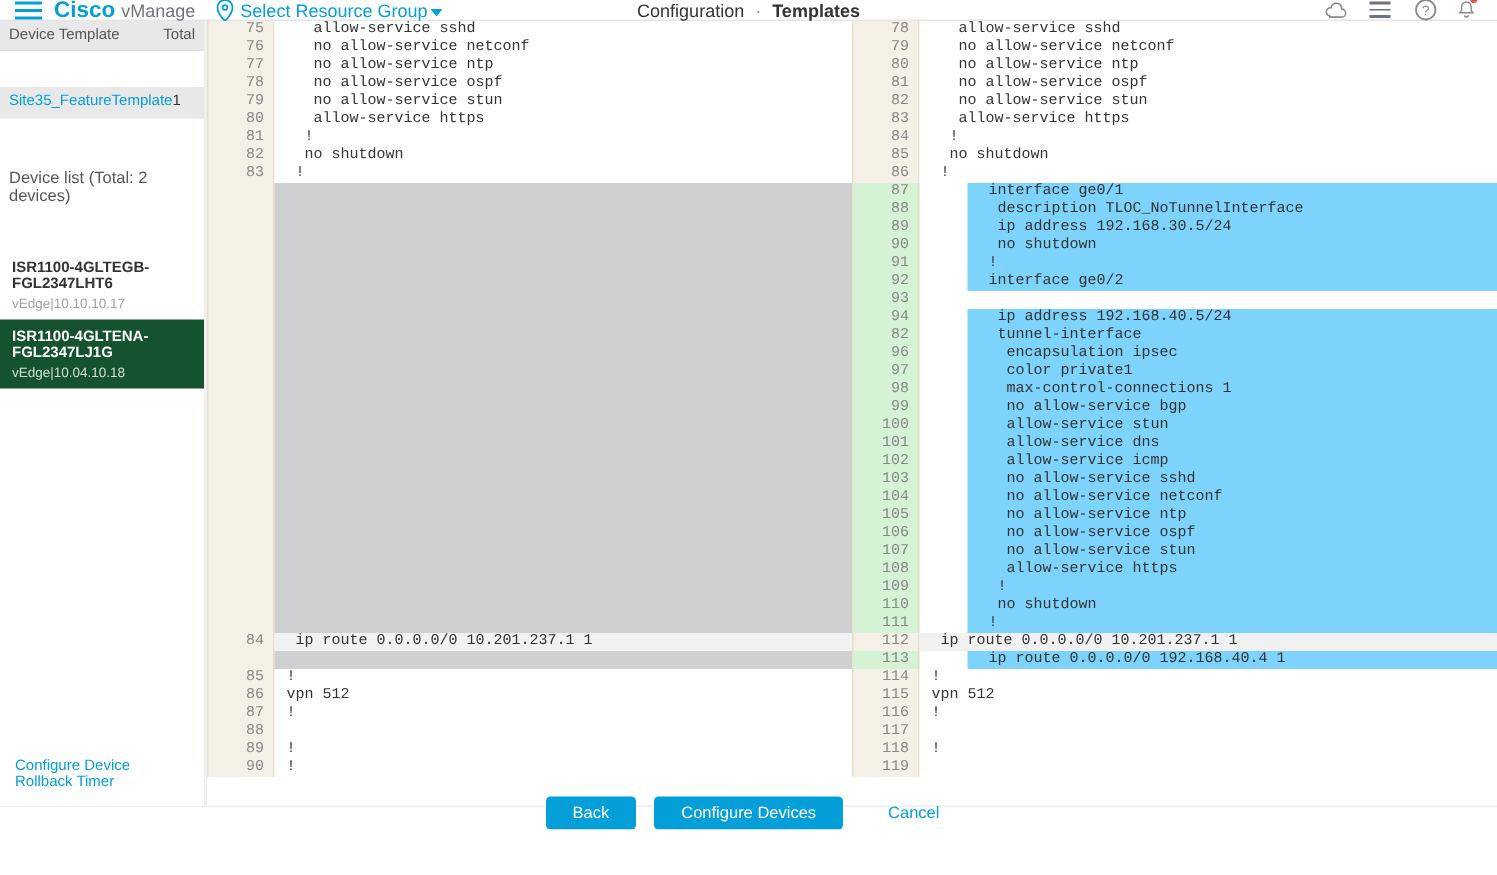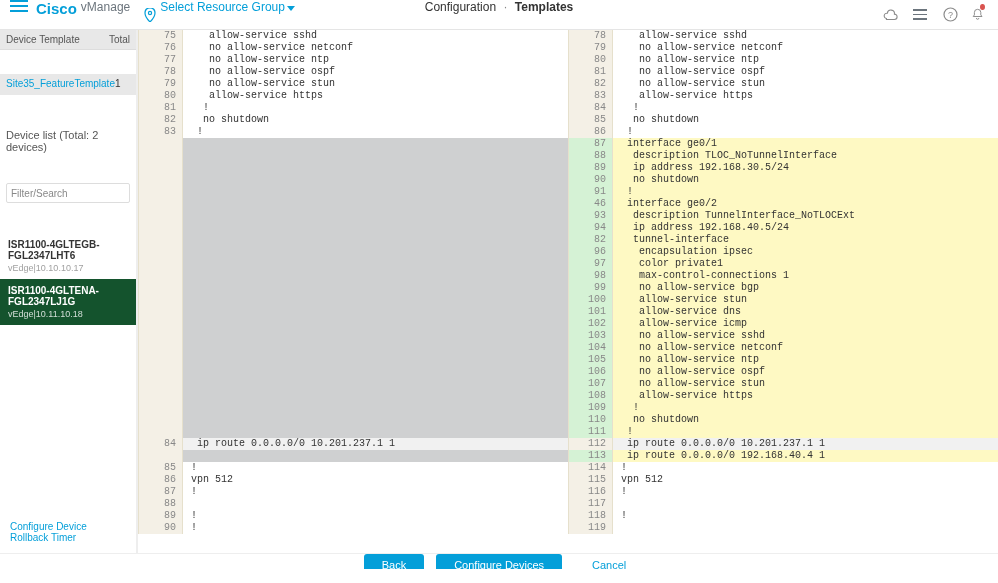--- a/index.html
+++ b/index.html
@@ -1,19 +1,19 @@
 <!DOCTYPE html>
 <html><head>
 <meta charset="utf-8">
 <style>
   * { margin:0; padding:0; box-sizing:border-box; }
   body { font-family: Arial, Helvetica, sans-serif; font-size:11px; color:#333; background:#fff; }
 
   
-  .topbar { height:30px; border-bottom:1px solid #e5e5e5; display:flex; padding:0 10px; }
+  .topbar { height:14px; border-bottom:1px solid #e5e5e5; display:flex; align-items:center; padding:0 10px; }
   .hamburger { width:18px; display:flex; flex-direction:column; gap:3px; cursor:pointer; margin-right:8px; }
   .hamburger span { height:2px; background:#049fd9; display:block; }
   .brand-cisco { color:#049fd9; font-weight:bold; font-size:15px; margin-right:4px; }
   .brand-sub { color:#6c757d; font-size:12px; }
   .pin-icon { margin-left:14px; color:#049fd9; font-size:13px; display:inline-flex; align-items:center; }
   .resource-link { color:#049fd9; font-size:12px; margin-left:4px; cursor:pointer; }
   .caret-down { border-left:4px solid transparent; border-right:4px solid transparent; border-top:5px solid #049fd9; display:inline-block; margin-left:2px; }
   .crumb { position:absolute; left:50%; transform:translateX(-50%); font-size:12px; color:#333; }
   .crumb .sep { margin:0 4px; color:#888; }
   .crumb .cur { font-weight:bold; }
@@ -46,26 +46,26 @@
   
   .diffarea { flex:1; display:flex; overflow:hidden; border-left:1px solid #eee; }
   .pane { flex:1; overflow:auto; font-family: "Courier New", monospace; font-size:10px; }
   .codeline { display:flex; align-items:stretch; min-height:12px; line-height:12px; }
   .ln { width:45px; text-align:right; padding-right:6px; color:#888; background:#f4f0e6; border-right:1px solid #e6e0cc; border-left:1px solid #e6e0cc; user-select:none;}
   .ct { flex:1; padding-left:8px; white-space:pre; color:#333; }
   .normal .ct { background:#fff; }
   .placeholder .ct { background:#cfd0d1; }
   .placeholder .ln { background:#f4f0e6; }
   .placeholder .ln::after{content:"";}
-  .added .ct { background:#fef9c3; }
+  .added .ct { background:#7dd3fc;margin-left:32px; }
   .added .ln { background:#d5f2d5; }
   .highlight .ct { background:#f1f1f1; }
 
   
-  .footer { height:16px; border-top:1px solid #eee; display:flex; align-items:flex-start; justify-content:center; gap:12px;padding-left:10px; }
+  .footer { height:16px; border-top:1px solid #eee; display:flex; align-items:flex-end; justify-content:center; gap:12px;padding-left:10px; }
   .btn { padding:5px 18px; font-size:11px; border-radius:3px; cursor:pointer; }
   .btn-primary { background:#049fd9; color:#fff; }
   .btn-link { color:#049fd9; }
 
   svg { display:block; }
 </style>
 </head>
 <body>
 
 <div class="topbar">
@@ -121,31 +121,28 @@
   <div class="sidebar">
     <div class="tpl-header">
       <span>Device Template</span>
       <span>Total</span>
     </div>
     <div class="tpl-row">
       <span class="tpl-name">Site35_FeatureTemplate</span>
       <span class="tpl-total">1</span>
     </div>
     <div class="devlist-title">Device list (Total: 2 devices)</div>
-    <div class="filterbox">
-      <span>Filter/Search</span>
-    </div>
     <div id="dev-list">
         <div class="dev-item inactive">
           <div class="dname">ISR1100-4GLTEGB-FGL2347LHT6</div>
           <div class="dsub">vEdge|10.10.10.17</div>
         </div>
         <div class="dev-item active">
           <div class="dname">ISR1100-4GLTENA-FGL2347LJ1G</div>
-          <div class="dsub">vEdge|10.11.10.18</div>
+          <div class="dsub">vEdge|10.04.10.18</div>
         </div>
       </div>
     <div class="rollback">Configure Device Rollback Timer</div>
   </div>
 
   <div class="diffarea">
     <div class="pane" id="pane-left">
         <div class="codeline normal">
           <div class="ln">75</div>
           <div class="ct">   allow-service sshd</div>
@@ -366,26 +363,25 @@
         </div>
         <div class="codeline added">
           <div class="ln">90</div>
           <div class="ct">  no shutdown</div>
         </div>
         <div class="codeline added">
           <div class="ln">91</div>
           <div class="ct"> !</div>
         </div>
         <div class="codeline added">
-          <div class="ln">46</div>
+          <div class="ln">92</div>
           <div class="ct"> interface ge0/2</div>
         </div>
         <div class="codeline added">
           <div class="ln">93</div>
-          <div class="ct">  description TunnelInterface_NoTLOCExt</div>
         </div>
         <div class="codeline added">
           <div class="ln">94</div>
           <div class="ct">  ip address 192.168.40.5/24</div>
         </div>
         <div class="codeline added">
           <div class="ln">82</div>
           <div class="ct">  tunnel-interface</div>
         </div>
         <div class="codeline added">

